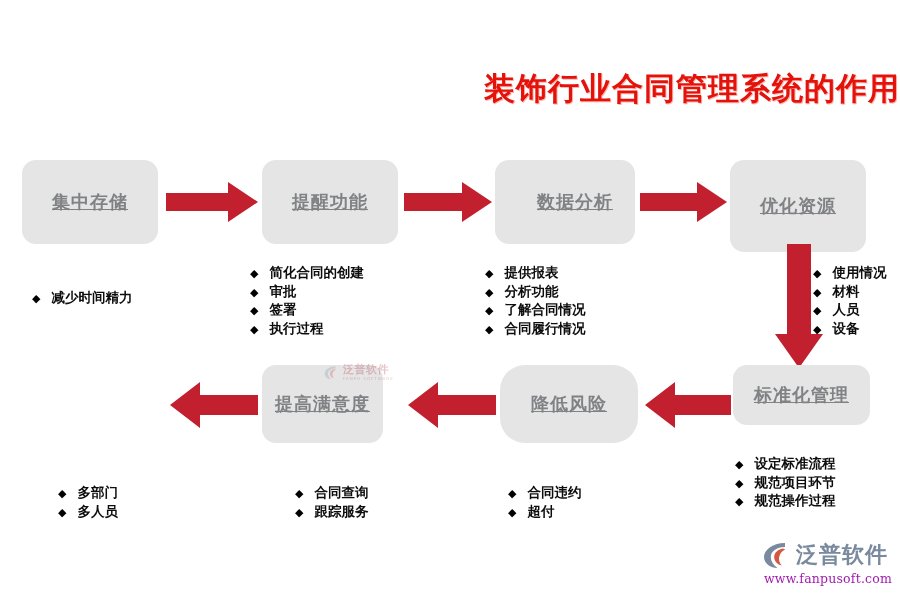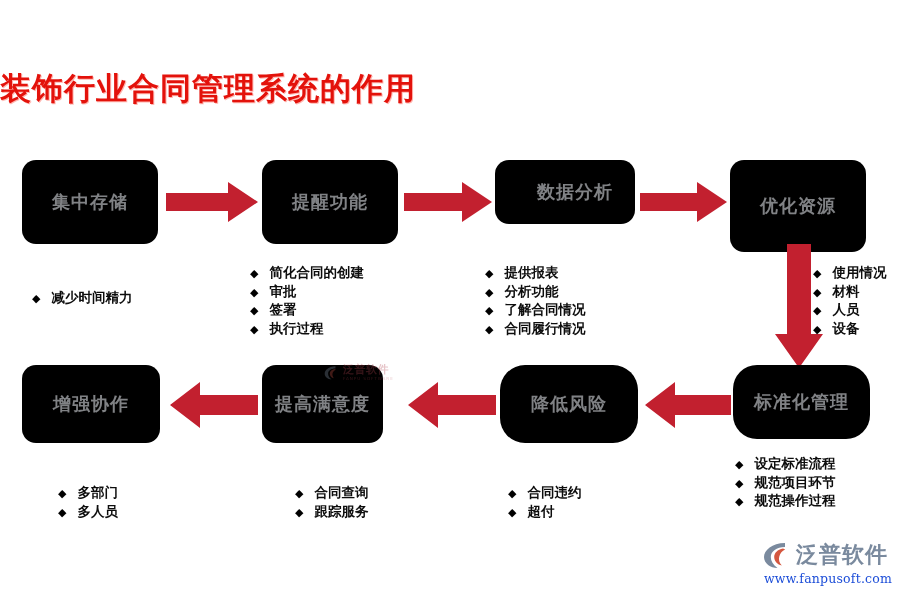--- a/index.html
+++ b/index.html
@@ -19,42 +19,43 @@
     height: 600px;
     background: #ffffff;
   }
 
   
   .title {
     position: absolute;
     left: 0;
     top: 68px;
     width: 900px;
-    text-align: left;
+    text-align: right;
     font-size: 31px;
     font-weight: bold;
     letter-spacing: 1px;
     color: #e3120b;
     text-shadow: 1px 1px 0 rgba(255,120,110,0.55);
     font-family: "DejaVu Sans", "Liberation Sans", sans-serif;
   }
 
   
   .pbox {
     position: absolute;
-    background: #000000;
+    background: #e5e5e5;
     border-radius: 14px;
     display: flex;
     align-items: center;
     justify-content: center;
     color: #808285;
     font-size: 18px;
     font-weight: bold;
     letter-spacing: 1px;
     box-sizing: border-box;
+    text-decoration: underline;
   }
   .pbox span { pointer-events: none; }
   .arrow-h {
     position: absolute;
   }
   .arrow-v {
     position: absolute;
   }
 
   
@@ -134,41 +135,41 @@
     font-size: 22px;
     font-weight: bold;
     color: #7a8a9e;
     letter-spacing: 1px;
     font-family: "DejaVu Sans", "Liberation Sans", sans-serif;
   }
   .logo-url {
     margin-top: 1px;
     text-align: center;
     font-size: 12.5px;
-    color: #1d4ed8;
+    color: #a21caf;
     font-family: "DejaVu Serif", "Liberation Serif", serif;
     letter-spacing: 0.2px;
   }
 </style>
 </head>
 <body>
 
 <div id="canvas">
 
   <div class="title">装饰行业合同管理系统的作用</div>
 
   <div class="pbox" style="left:22px; top:160px; width:136px; height:84px;">
     <span>集中存储</span>
   </div>
 
   <div class="pbox" style="left:262px; top:160px; width:136px; height:84px;">
     <span>提醒功能</span>
   </div>
 
-  <div class="pbox" style="left:495px; top:160px; width:140px; height:64px;padding-left:20px;">
+  <div class="pbox" style="left:495px; top:160px; width:140px; height:84px;padding-left:20px;">
     <span>数据分析</span>
   </div>
 
   <div class="pbox" style="left:730px; top:160px; width:136px; height:92px;">
     <span>优化资源</span>
   </div>
 
   <svg class="arrow-h" style="left:166px; top:182px;" width="92" height="40" viewBox="0 0 92 40">
     <polygon points="0,11 62,11 62,0 92,20 62,40 62,29 0,29" fill="#c2202f"></polygon>
   </svg>
@@ -242,33 +243,30 @@
     <div class="row">
       <span class="dia">◆</span>
       <span class="txt">人员</span>
     </div>
     <div class="row">
       <span class="dia">◆</span>
       <span class="txt">设备</span>
     </div>
   </div>
 
-  <div class="pbox" style="left:22px; top:365px; width:138px; height:78px;">
-    <span>增强协作</span>
-  </div>
 
   <div class="pbox" style="left:262px; top:365px; width:121px; height:78px;">
     <span>提高满意度</span>
   </div>
 
   <div class="pbox" style="left:500px; top:365px; width:138px; height:78px;border-radius:25px;">
     <span>降低风险</span>
   </div>
 
-  <div class="pbox" style="left:733px; top:365px; width:137px; height:74px;border-radius:24px;">
+  <div class="pbox" style="left:733px; top:365px; width:137px; height:60px;">
     <span>标准化管理</span>
   </div>
 
   <div class="watermark" style="left:323px; top:364px;">
     <div class="wm-mark">
       <svg width="17" height="17" viewBox="0 0 30 30">
         <path d="M22,4 C10,4 3,11 3,17 C3,23 9,27 15,27 C11,24 9,21 9,17 C9,12 14,8 22,8 Z" fill="#8b9bb0"></path>
         <path d="M20,9 C15,10 12,13 12,17 C12,21 15,24 19,25 C17,22 16,19 17,16 C18,13 20,11 23,10 Z" fill="#d4564a"></path>
       </svg>
     </div>

